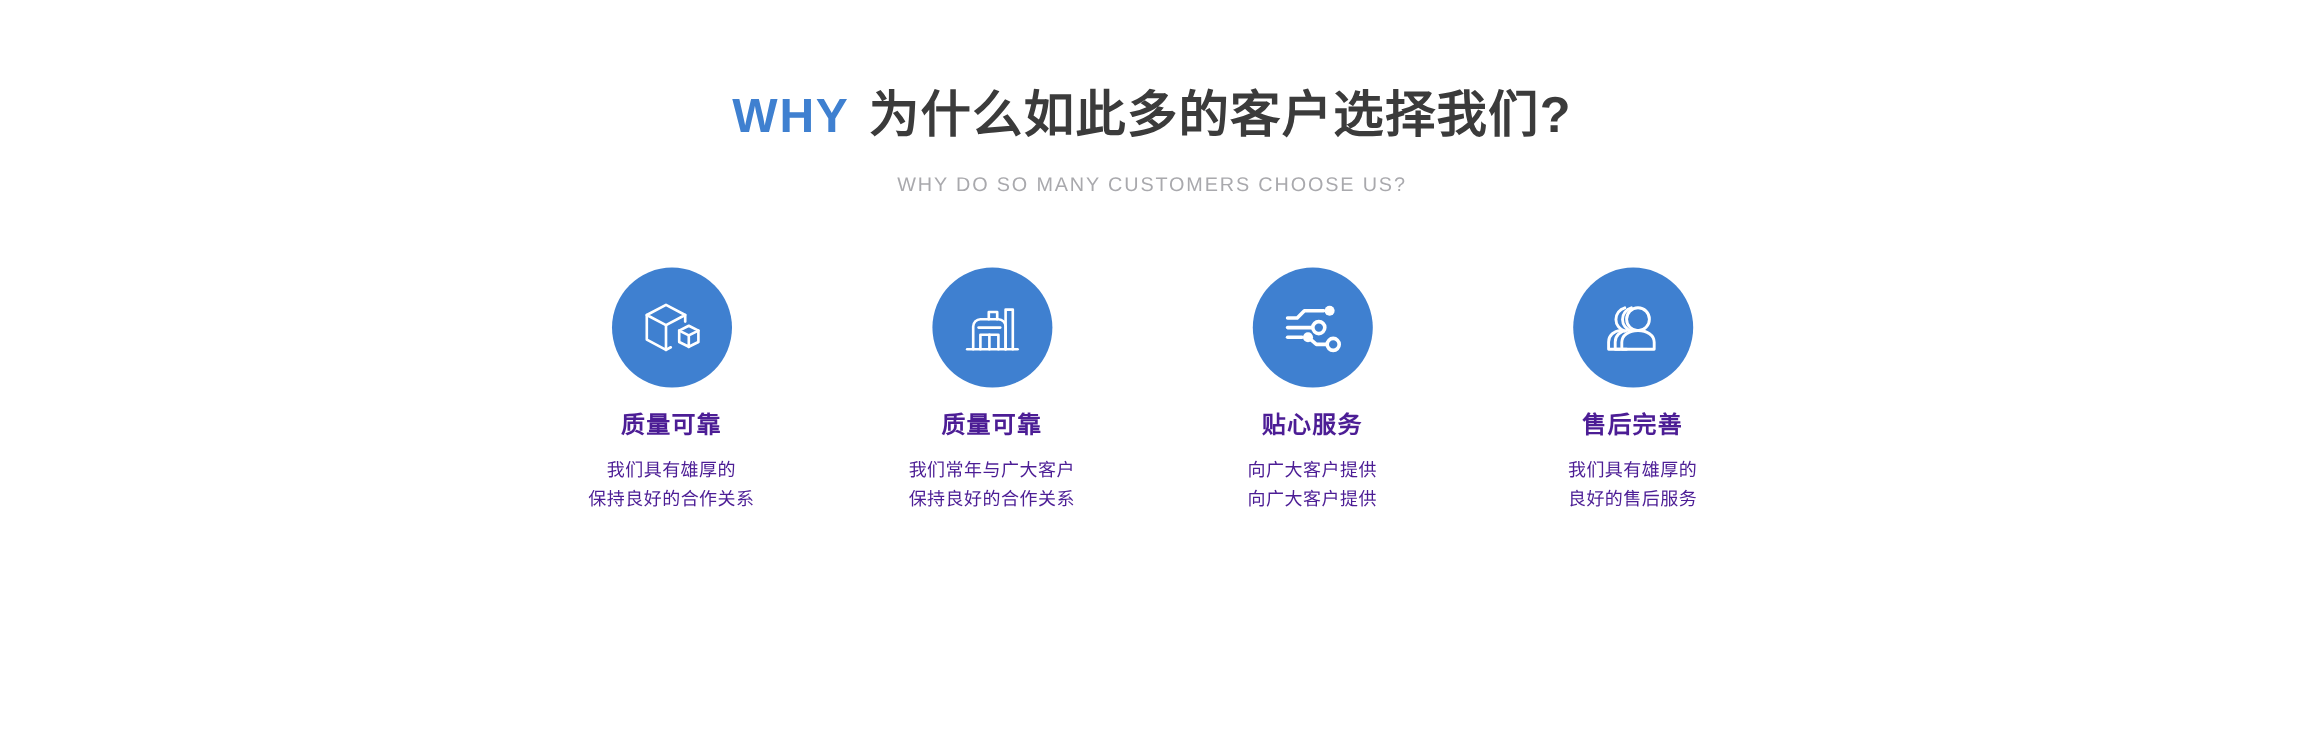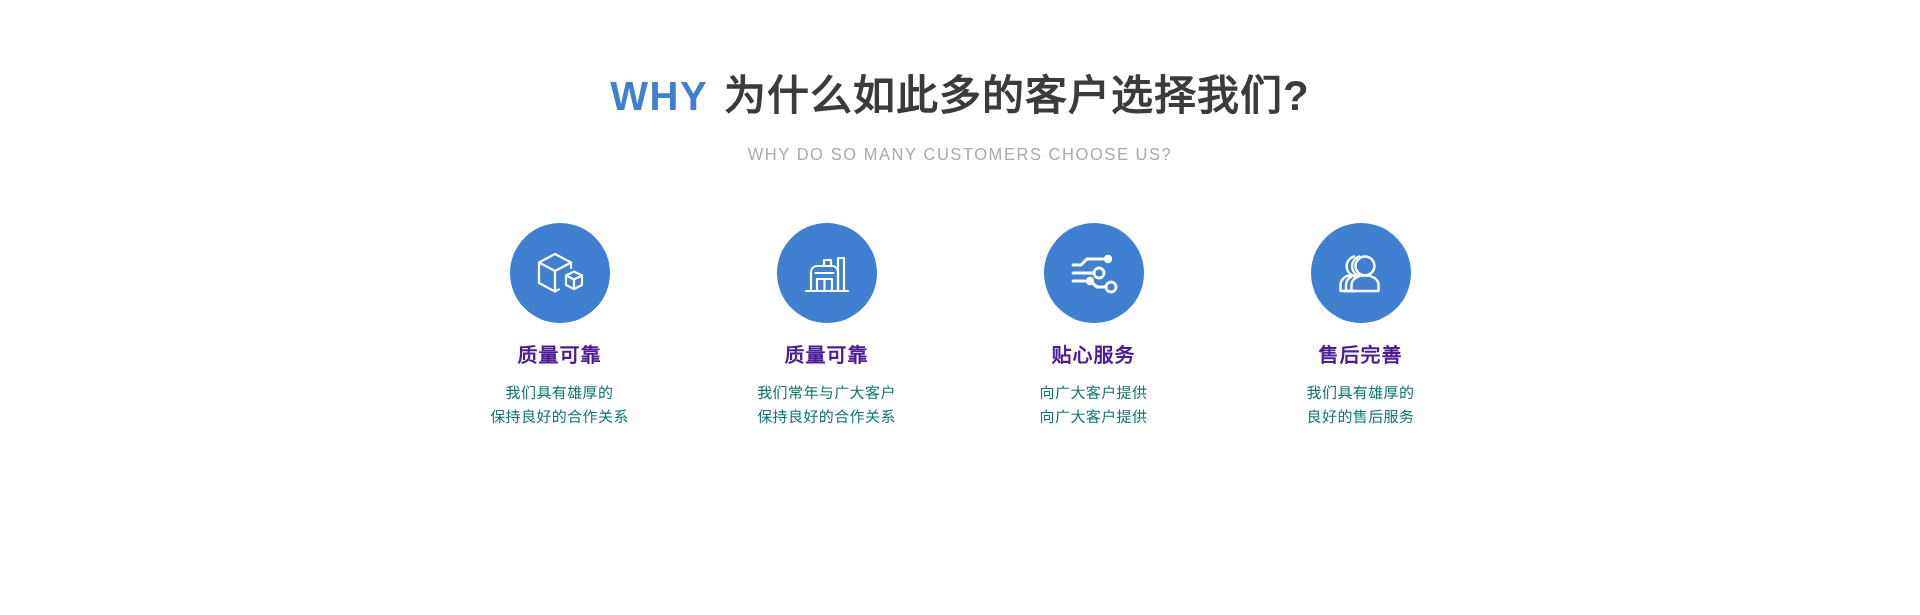--- a/index.html
+++ b/index.html
@@ -102,21 +102,21 @@
     font-weight: bold;
     color: #4c1d95;
     letter-spacing: 1px;
     line-height: 1.2;
   }
 
   .card-desc {
     margin: 14px 0 0 0;
     font-size: 15px;
     line-height: 24px;
-    color: #0f766e;
+    color: #4c1d95;
     letter-spacing: 0.4px;
   }
 
   .card-desc .desc-line {
     display: block;
   }
 </style>
 </head>
 <body>
 

